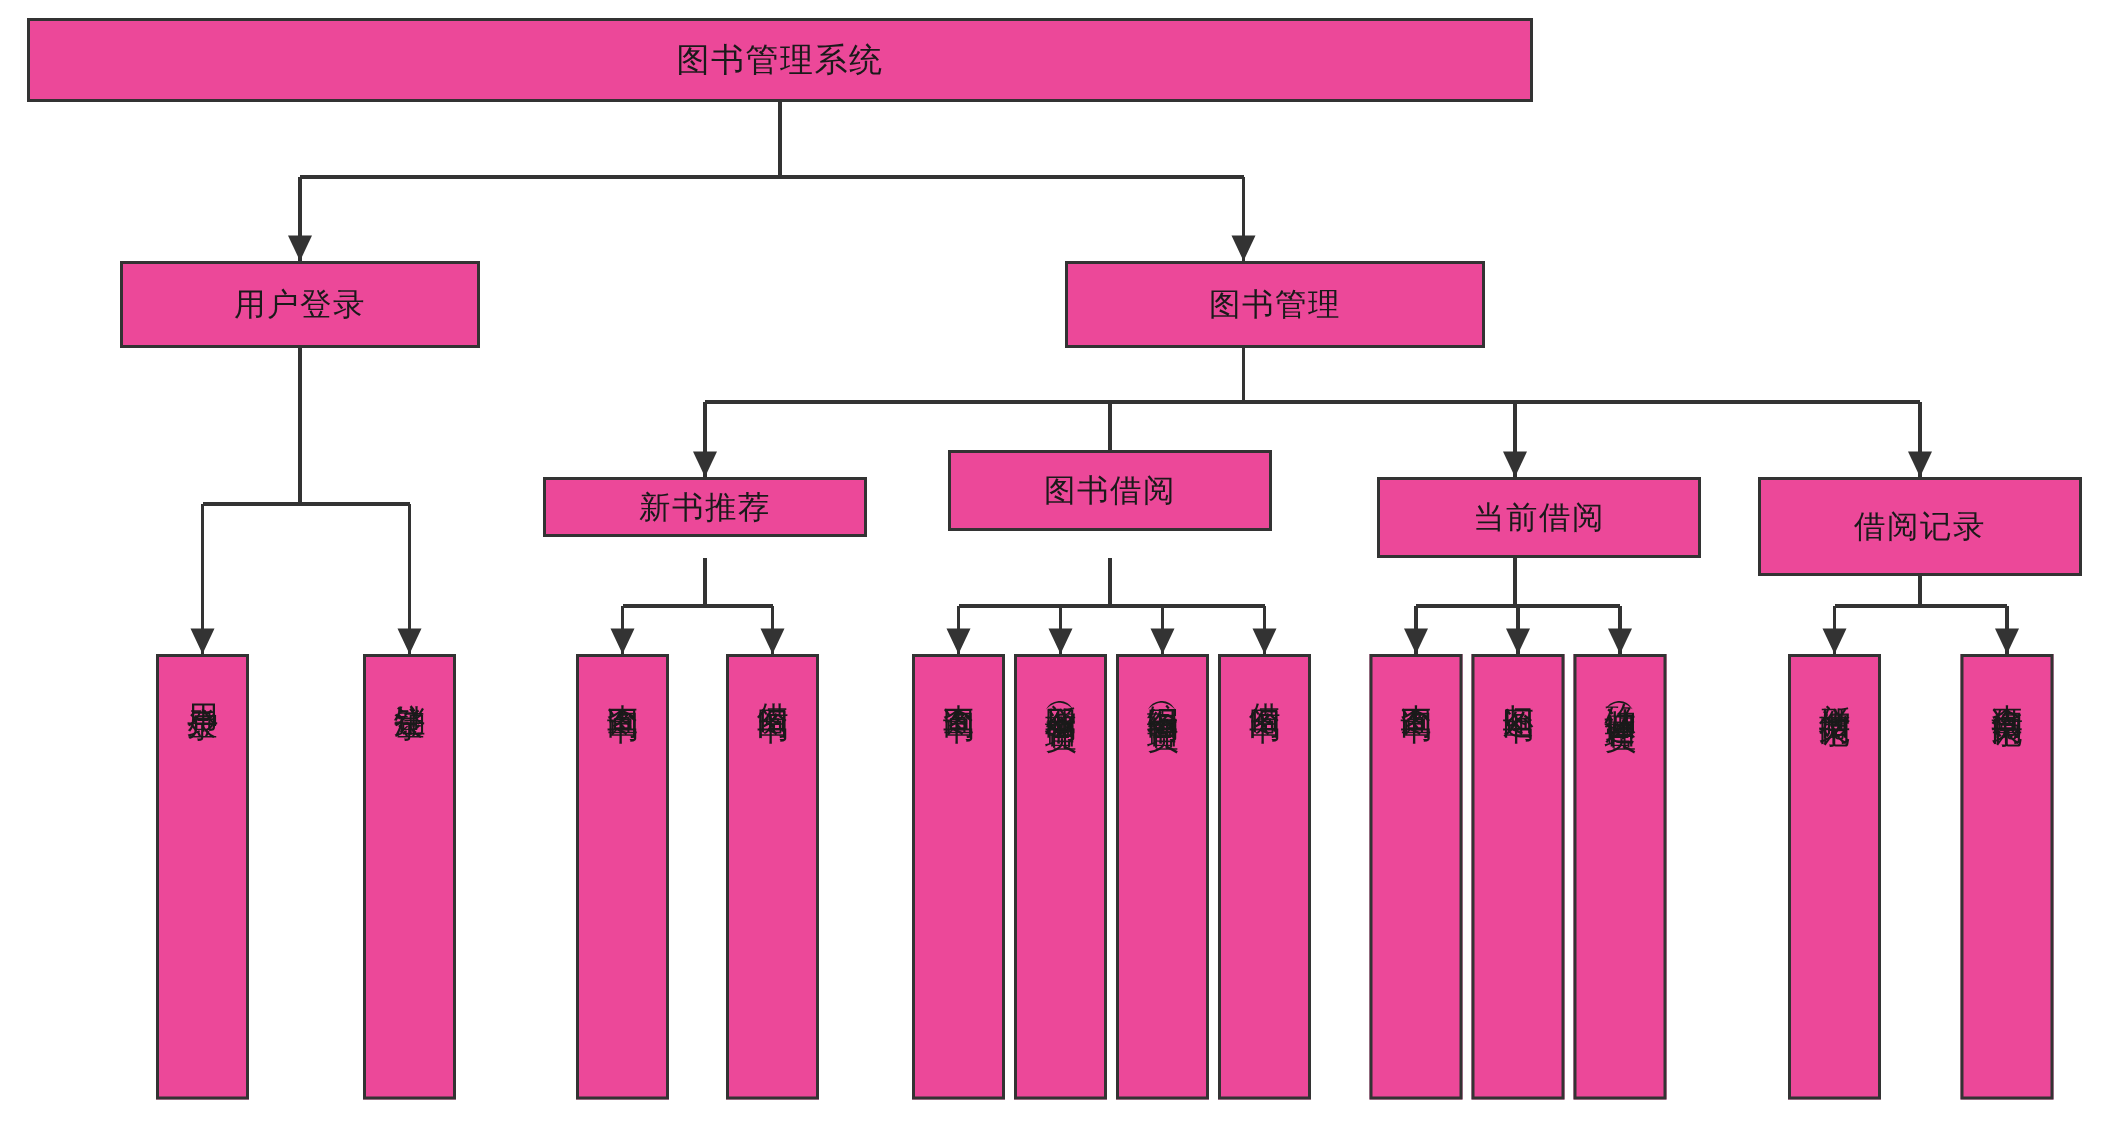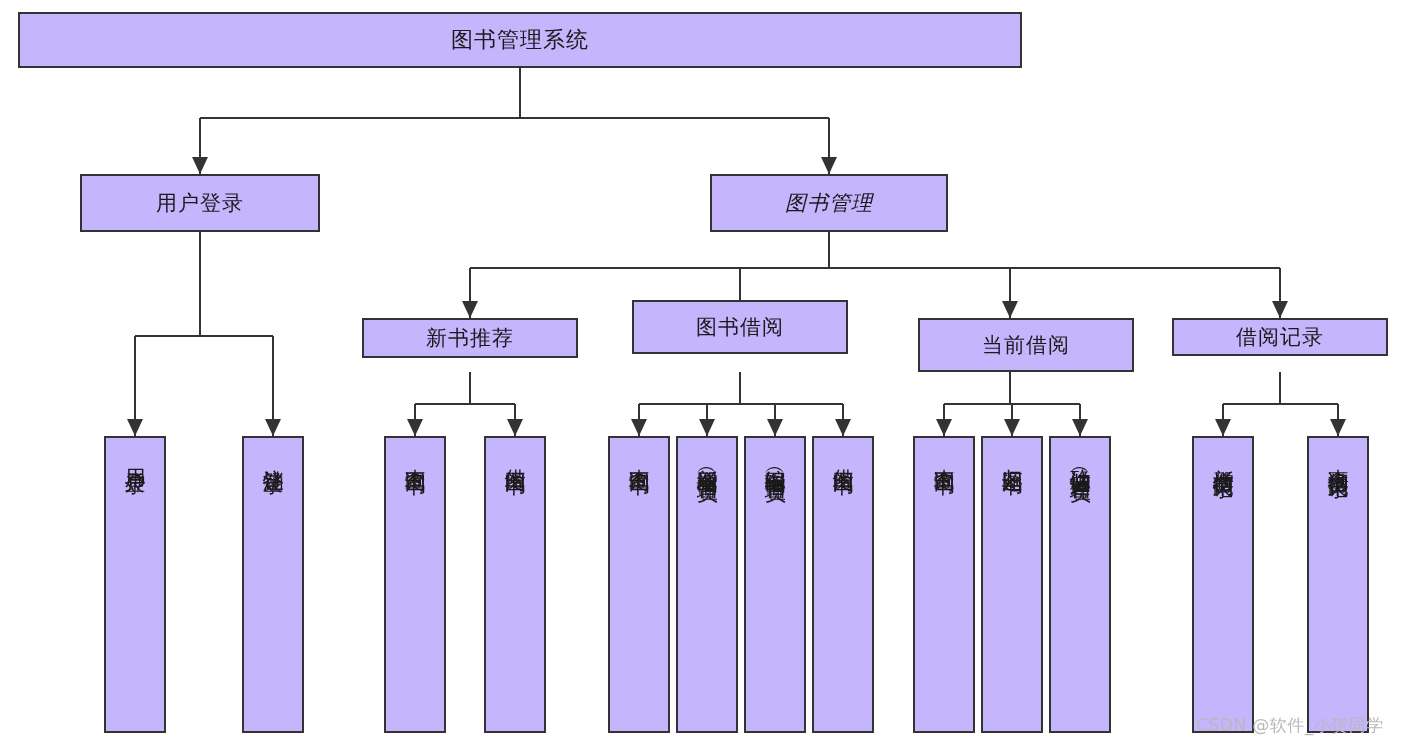--- a/index.html
+++ b/index.html
@@ -22,21 +22,21 @@
     position: absolute;
     left: 0;
     top: 0;
     width: 1405px;
     height: 747px;
     pointer-events: none;
   }
   .node {
     position: absolute;
     box-sizing: border-box;
-    background: #c4b5fd;
+    background: #ec4899;
     border: 2px solid #333333;
     display: flex;
     align-items: center;
     justify-content: center;
     color: #1a1a1a;
   }
   .node.root {
     font-size: 22px;
     letter-spacing: 1px;
   }
@@ -131,33 +131,33 @@
       <path d="M 1330 419 L 1346 419 L 1338 436 Z" fill="#333333"></path>
     </svg>
 
   <div id="node-layer">
       <div class="node root" style="left: 18px; top: 12px; width: 1004px; height: 56px;">
         <span>图书管理系统</span>
       </div>
       <div class="node level2" style="left: 80px; top: 174px; width: 240px; height: 58px;">
         <span>用户登录</span>
       </div>
-      <div class="node level2" style="left: 710px; top: 174px; width: 238px; height: 58px; font-style: italic;">
+      <div class="node level2" style="left: 710px; top: 174px; width: 280px; height: 58px;">
         <span>图书管理</span>
       </div>
       <div class="node level3" style="left: 362px; top: 318px; width: 216px; height: 40px;">
         <span>新书推荐</span>
       </div>
       <div class="node level3" style="left: 632px; top: 300px; width: 216px; height: 54px;">
         <span>图书借阅</span>
       </div>
       <div class="node level3" style="left: 918px; top: 318px; width: 216px; height: 54px;">
         <span>当前借阅</span>
       </div>
-      <div class="node level3" style="left: 1172px; top: 318px; width: 216px; height: 38px; font-family: Liberation Mono, monospace;">
+      <div class="node level3" style="left: 1172px; top: 318px; width: 216px; height: 66px; font-family: Liberation Mono, monospace;">
         <span>借阅记录</span>
       </div>
       <div class="node leaf" style="left: 104px; top: 436px; width: 62px; height: 297px;">
         <span class="vtext">用户登录</span>
       </div>
       <div class="node leaf" style="left: 242px; top: 436px; width: 62px; height: 297px;">
         <span class="vtext">注销登录</span>
       </div>
       <div class="node leaf" style="left: 384px; top: 436px; width: 62px; height: 297px;">
         <span class="vtext">查询图书</span>
@@ -187,15 +187,14 @@
         <span class="vtext">确认归还（管理员）</span>
       </div>
       <div class="node leaf" style="left: 1192px; top: 436px; width: 62px; height: 297px;">
         <span class="vtext">新增借阅记录</span>
       </div>
       <div class="node leaf" style="left: 1307px; top: 436px; width: 62px; height: 297px;">
         <span class="vtext">查询借阅记录</span>
       </div>
     </div>
 
-  <div class="watermark" style="left: 1196px; top: 714px;">CSDN @软件_小贺同学</div>
 
 </div>
 
 </body></html>

